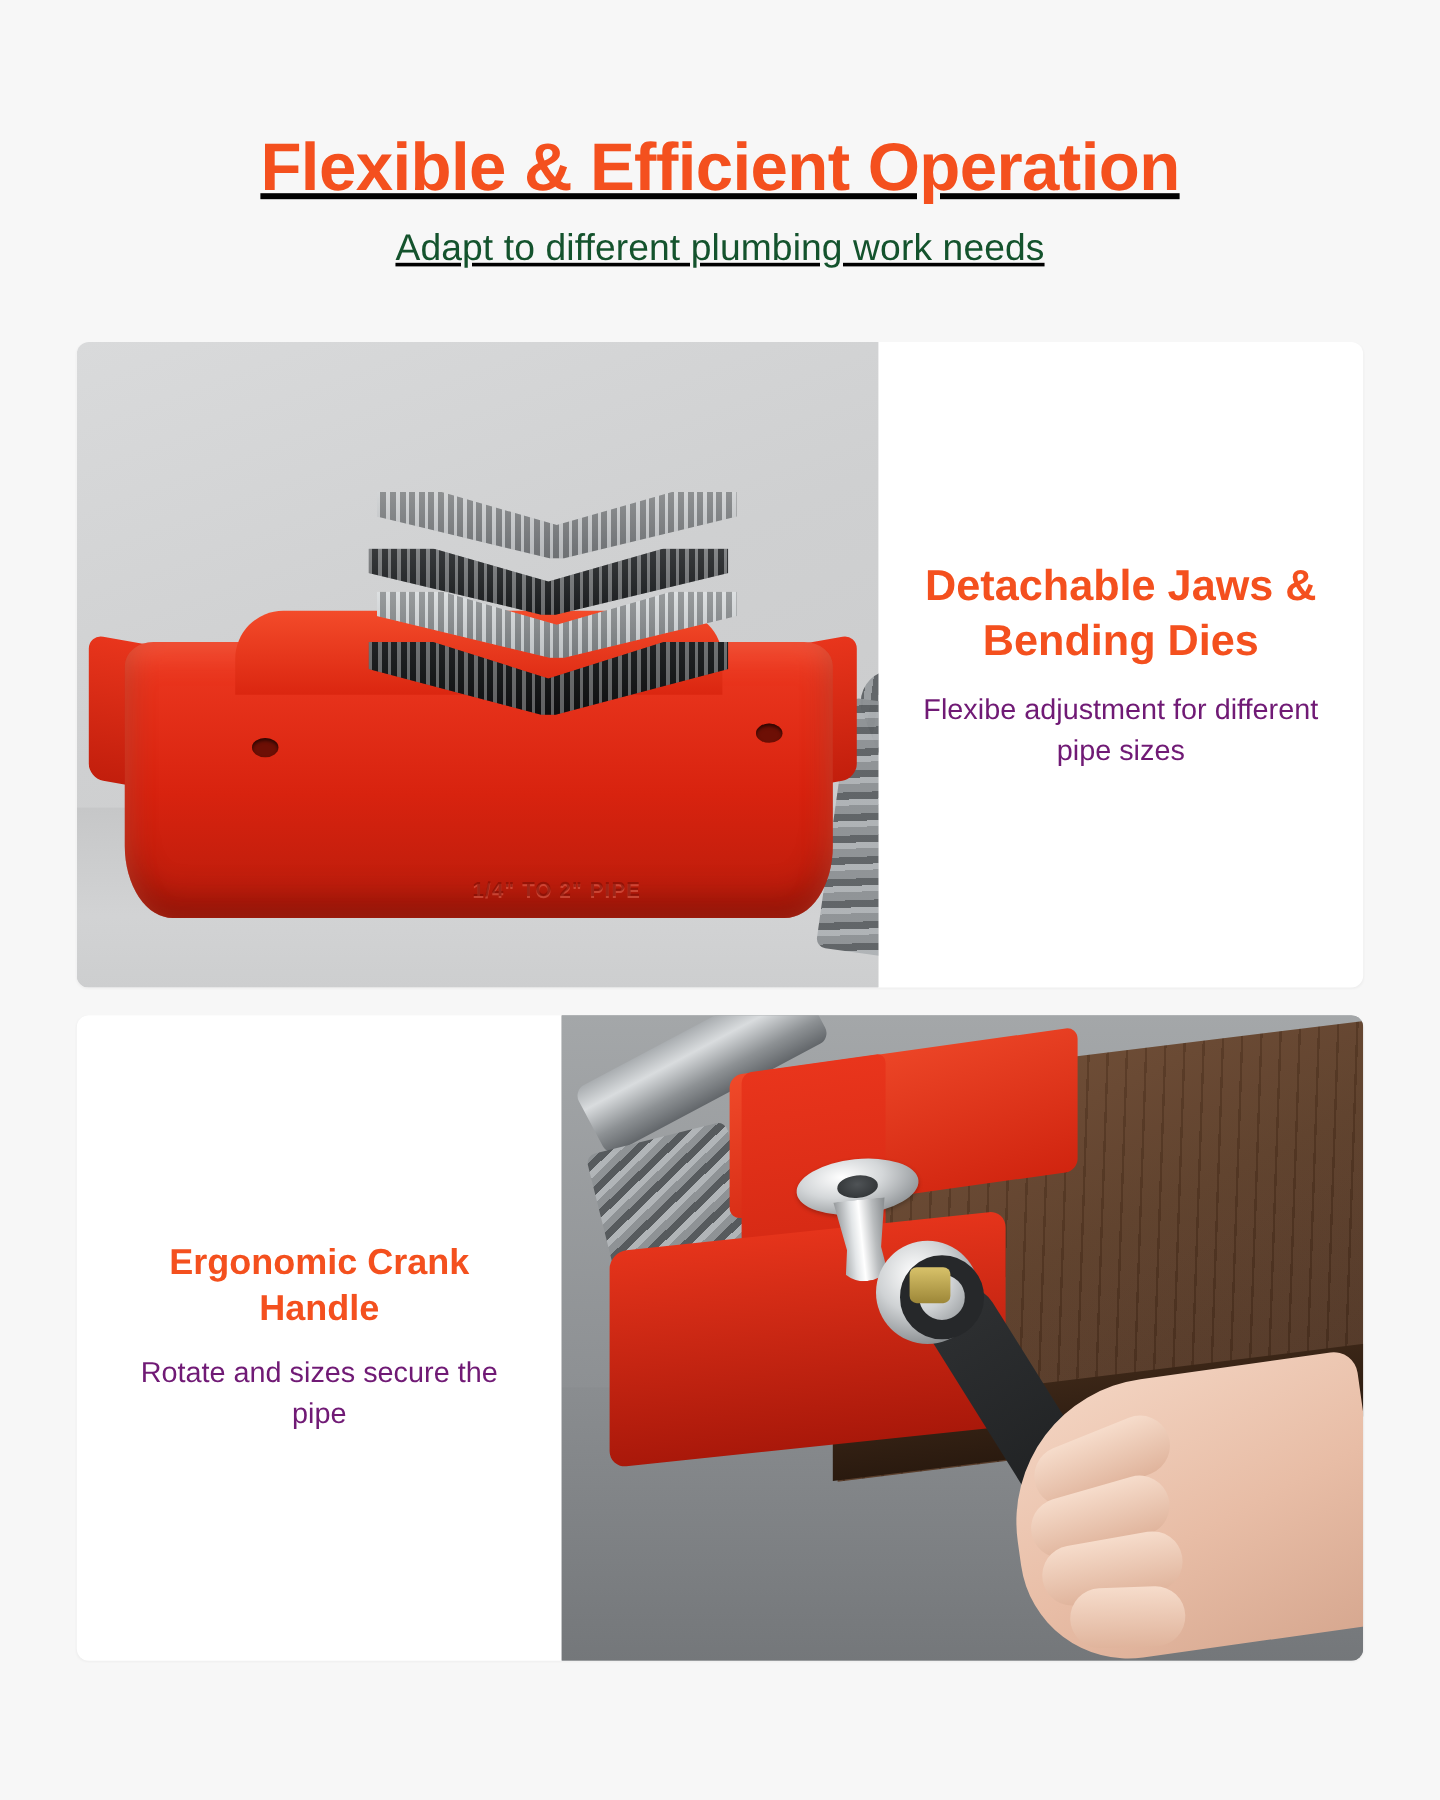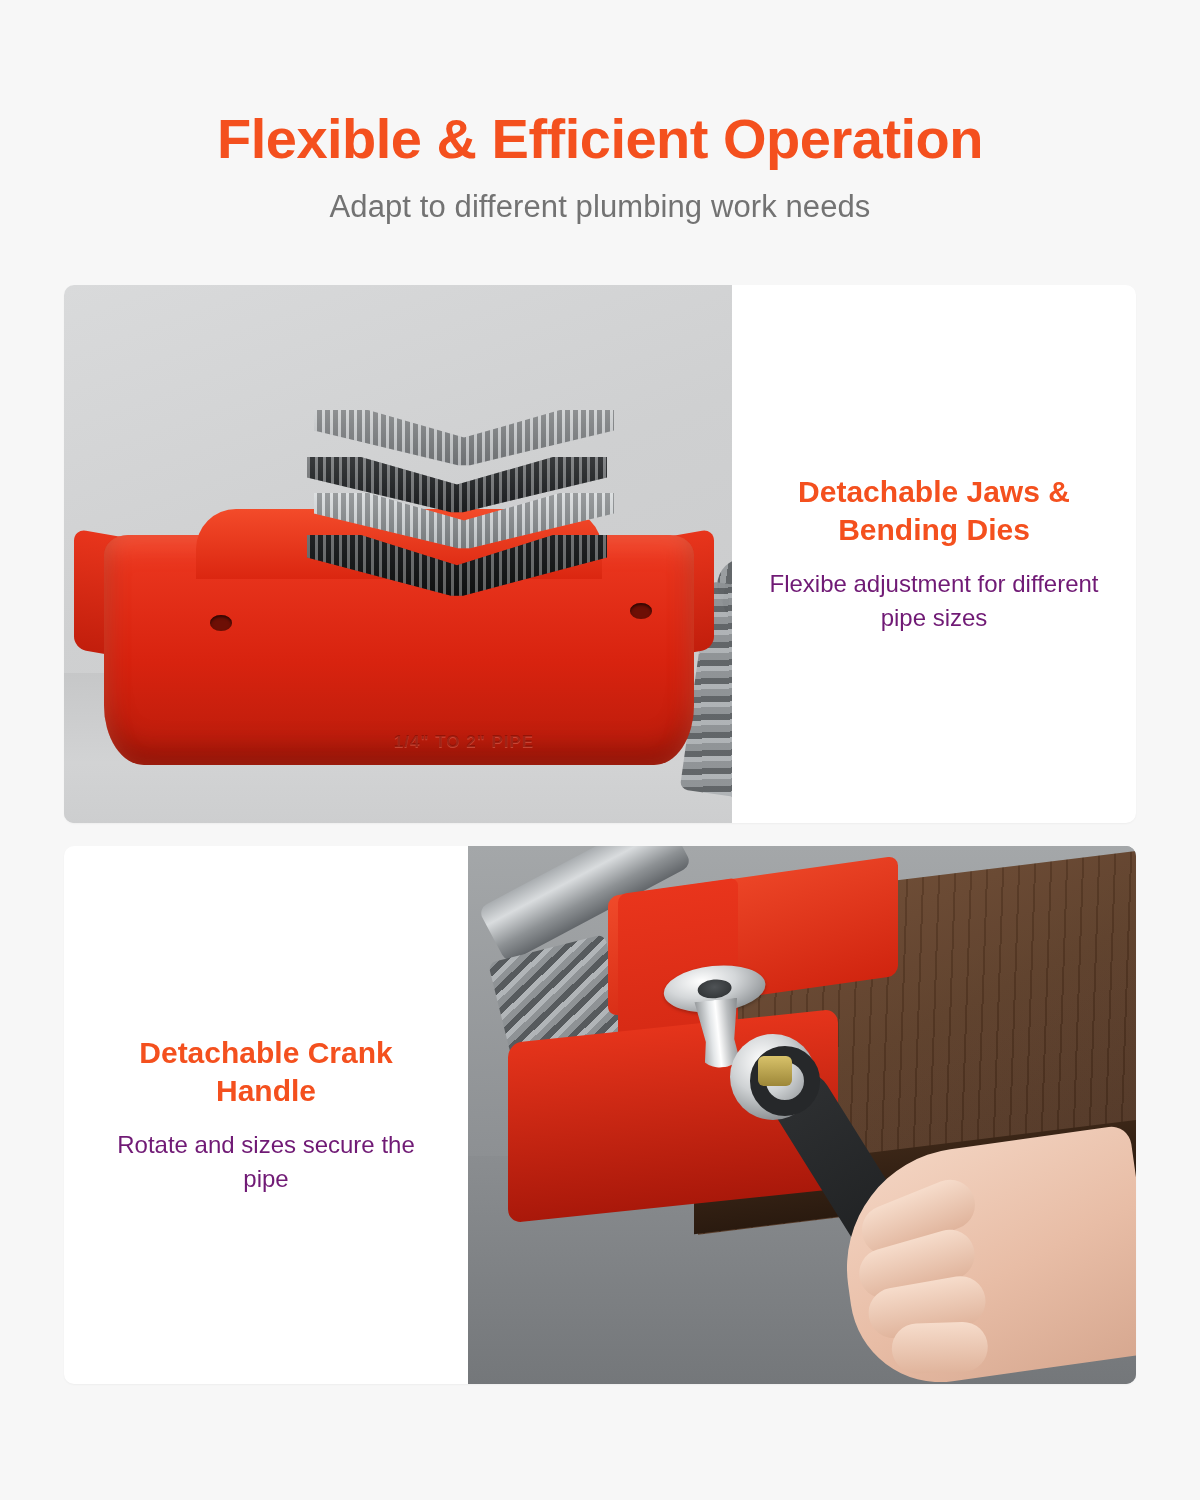--- a/index.html
+++ b/index.html
@@ -17,32 +17,33 @@
     position: relative;
     width: 1200px;
     height: 1500px;
     background: #f7f7f7;
   }
 
   
   .header {
     padding-top: 108px;
     text-align: center;
+    text-decoration: underline;
   }
   .headline {
     font-size: 56px;
     font-weight: bold;
     color: #f4501e;
     letter-spacing: -0.5px;
     line-height: 1.12;
     margin: 0;
   }
   .subhead {
     font-size: 31px;
-    color: #737373;
+    color: #14532d;
     margin: 18px 0 0 0;
     font-weight: 400;
     letter-spacing: 0.1px;
   }
 
   
   .card {
     position: absolute;
     background: #ffffff;
     border-radius: 10px;
@@ -73,21 +74,21 @@
   .text-pane {
     flex: 1 1 auto;
     display: flex;
     flex-direction: column;
     justify-content: center;
     align-items: center;
     text-align: center;
     padding: 0 34px;
   }
   .feature-title {
-    font-size: 30px;
+    font-size: 36px;
     font-weight: bold;
     color: #f4501e;
     line-height: 1.28;
     margin: 0 0 18px 0;
   }
   .feature-desc {
     font-size: 24px;
     color: #701a75;
     line-height: 1.42;
     margin: 0;
@@ -454,21 +455,21 @@
     <div class="text-pane">
       <h2 class="feature-title">Detachable Jaws &amp; Bending Dies</h2>
       <p class="feature-desc">Flexibe adjustment for different pipe sizes</p>
     </div>
 
   </div>
 
   <div class="card card-bottom">
 
     <div class="text-pane text-pane-left">
-      <h2 class="feature-title">Detachable Crank Handle</h2>
+      <h2 class="feature-title">Ergonomic Crank Handle</h2>
       <p class="feature-desc">Rotate and sizes secure the pipe</p>
     </div>
 
     <div class="photo img-bot">
       <div class="photo-clip">
         <div class="bg-wall"></div>
         <div class="bg-floor"></div>
 
         <div class="bench"></div>
         <div class="bench-edge"></div>

